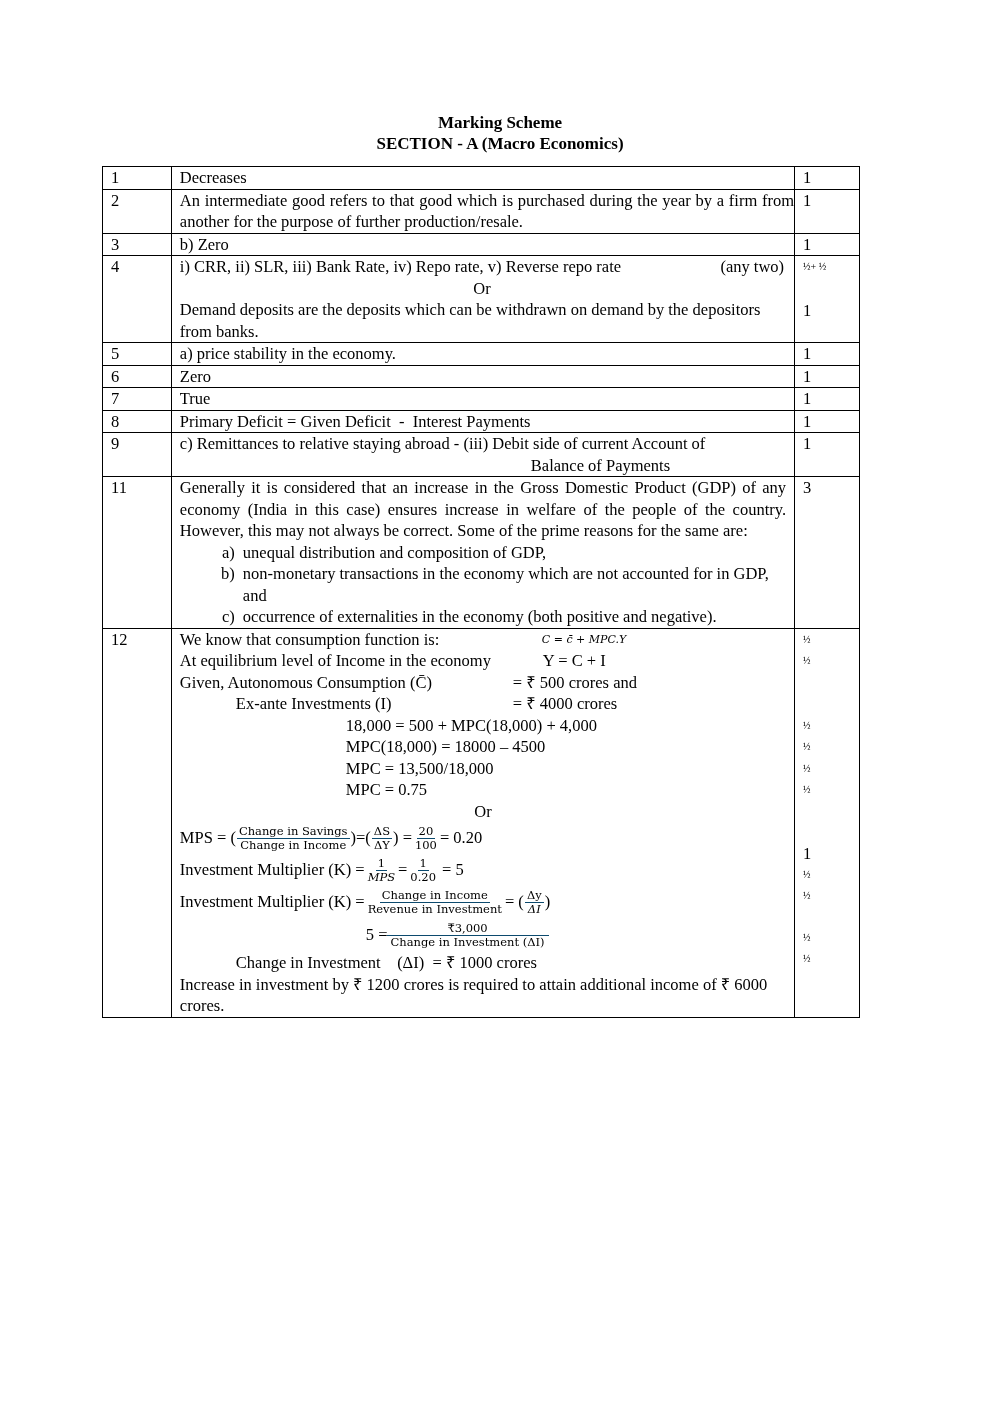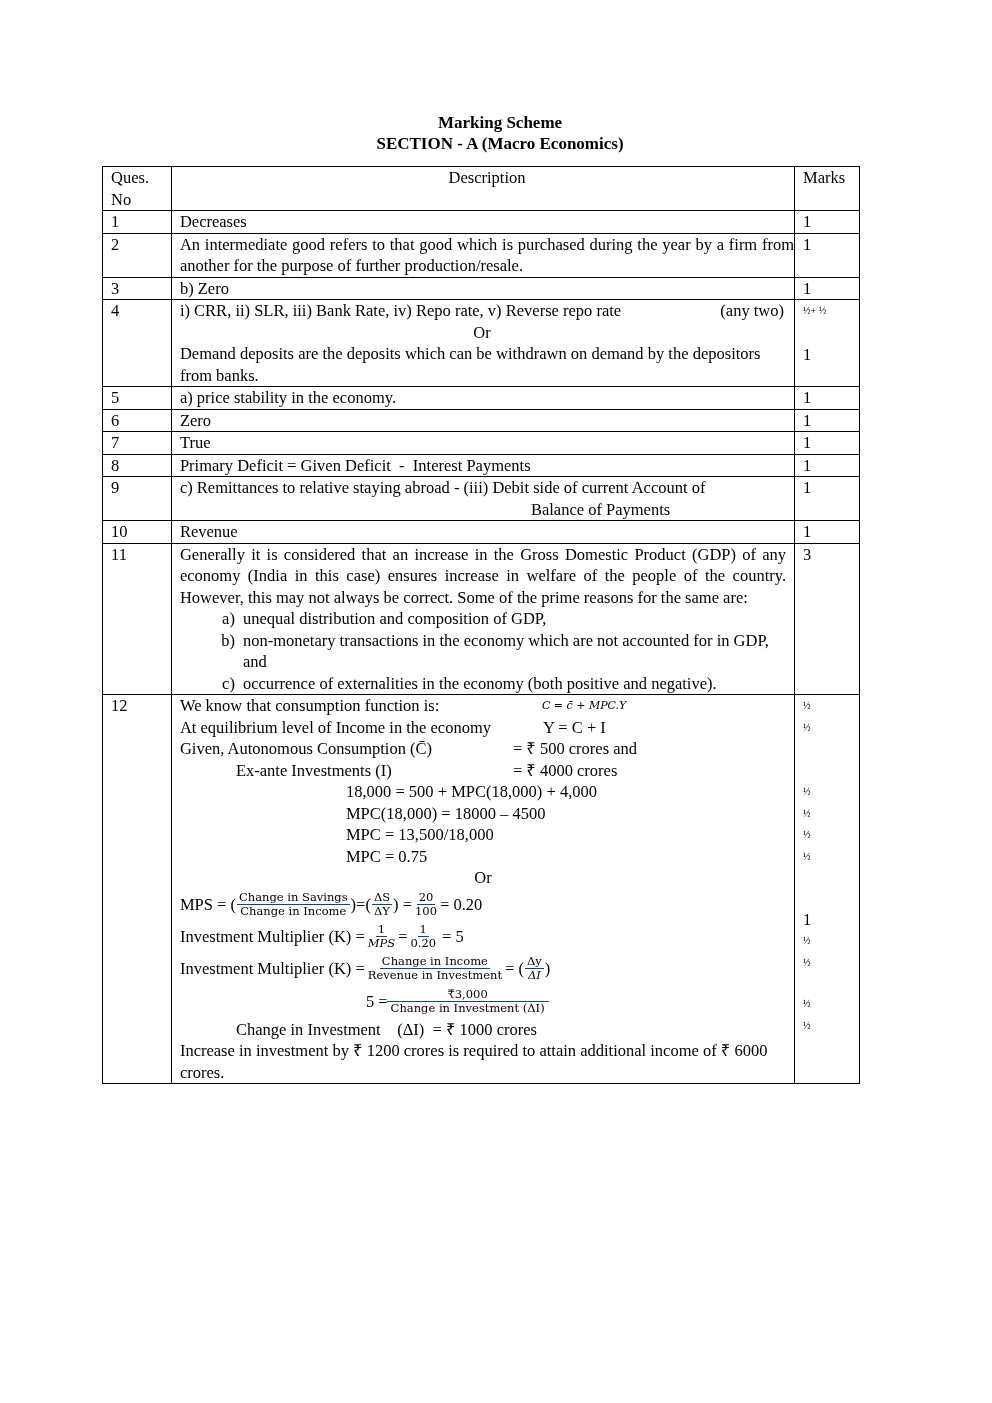--- a/index.html
+++ b/index.html
@@ -33,28 +33,20 @@
   <div class="title t1">Marking Scheme</div>
   <div class="title t2">SECTION - A (Macro Economics)</div>
 
   <table class="scheme">
     <colgroup>
         <col class="c1">
         <col class="c2">
         <col class="c3">
       </colgroup>
     <tbody>
-        <tr>
-      <td class="q">
-        <span class="line">Ques.</span>
-        <span class="line">No</span>
-      </td>
-      <td class="center">Description</td>
-      <td class="m">Marks</td>
-    </tr>
 
     <tr>
       <td class="q">1</td>
       <td>Decreases</td>
       <td class="m">1</td>
     </tr>
     <tr>
       <td class="q">2</td>
       <td class="justify">An intermediate good refers to that good which is purchased during the year by a firm from another for the purpose of further production/resale.</td>
       <td class="m">1</td>
@@ -99,25 +91,20 @@
       <td class="q">8</td>
       <td><span style="white-space:pre;">Primary Deficit = Given Deficit  -  Interest Payments</span></td>
       <td class="m">1</td>
     </tr>
     <tr>
       <td class="q">9</td>
       <td>
         <div>c) Remittances to relative staying abroad - (iii) Debit side of current Account of</div>
         <div style="padding-left:351px;">Balance of Payments</div>
       </td>
-      <td class="m">1</td>
-    </tr>
-    <tr>
-      <td class="q">10</td>
-      <td>Revenue</td>
       <td class="m">1</td>
     </tr>
     <tr>
       <td class="q">11</td>
       <td style="padding-right:8px;">
         <div class="justify" style="padding-right:0;">Generally it is considered that an increase in the Gross Domestic Product (GDP) of any economy (India in this case) ensures increase in welfare of the people of the country. However, this may not always be correct. Some of the prime reasons for the same are:</div>
         <div class="sub">
           <span class="lbl">a)</span>
           <span class="txt">unequal distribution and composition of GDP,</span>
         </div>

